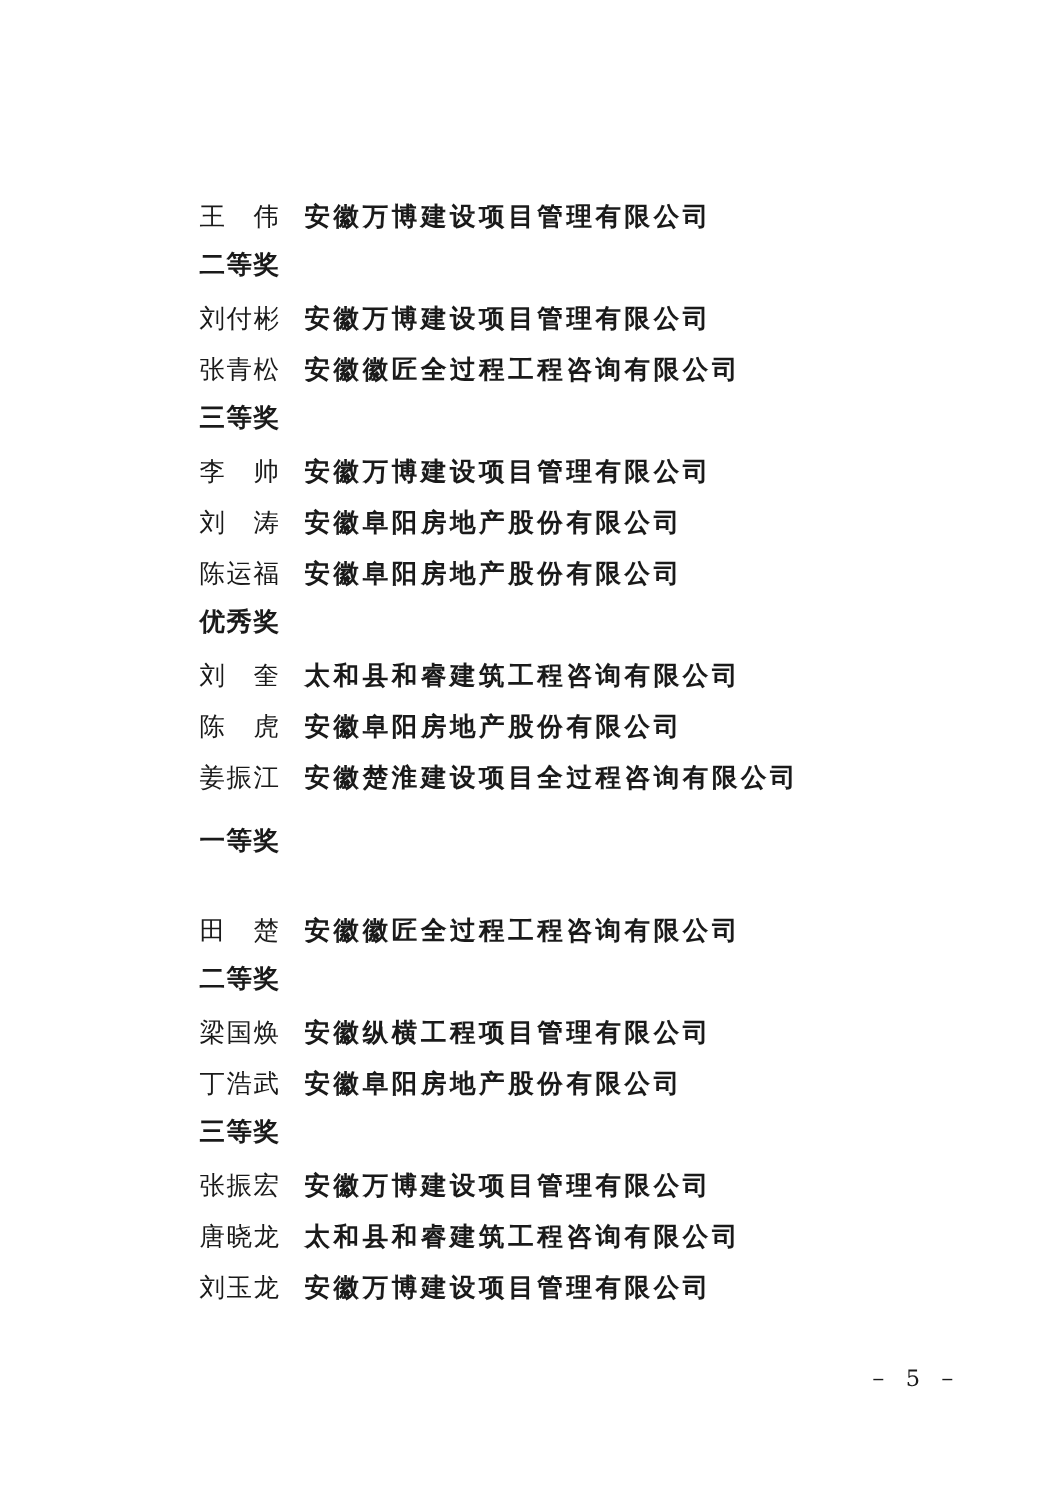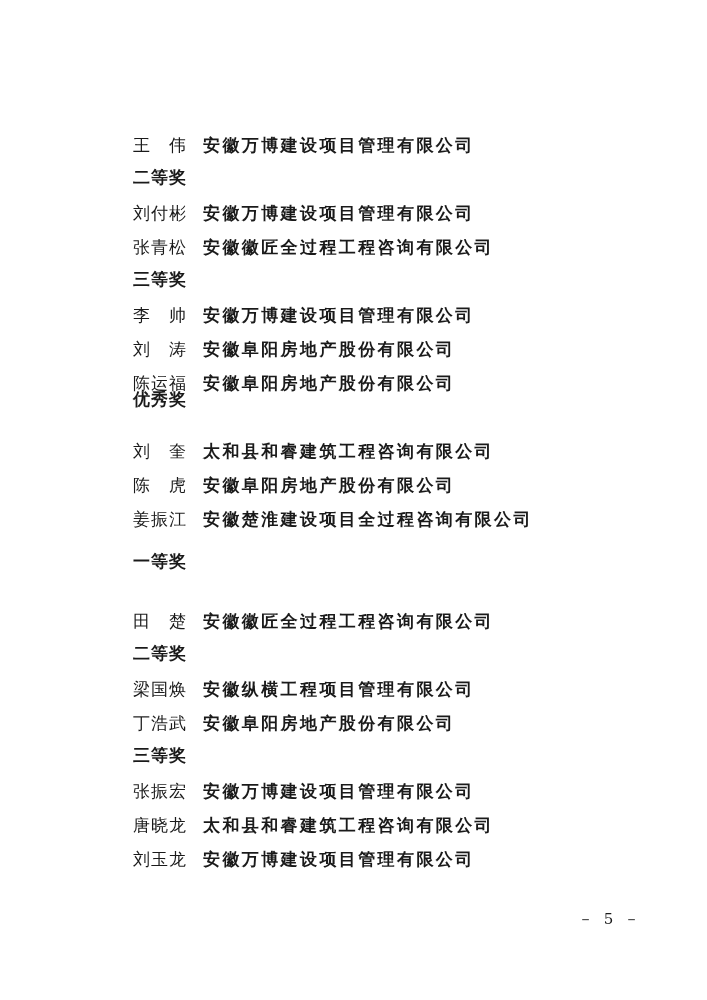--- a/index.html
+++ b/index.html
@@ -36,21 +36,21 @@
       <span class="org">安徽万博建设项目管理有限公司</span>
     </div>
   <div class="line" style="top:332px">
       <span class="name">刘　涛</span>
       <span class="org">安徽阜阳房地产股份有限公司</span>
     </div>
   <div class="line" style="top:366px">
       <span class="name">陈运福</span>
       <span class="org">安徽阜阳房地产股份有限公司</span>
     </div>
-  <div class="line heading" style="top:384px">优秀奖</div>
+  <div class="line heading" style="top:400px">优秀奖</div>
   <div class="line" style="top:434px">
       <span class="name">刘　奎</span>
       <span class="org">太和县和睿建筑工程咨询有限公司</span>
     </div>
   <div class="line" style="top:468px">
       <span class="name">陈　虎</span>
       <span class="org">安徽阜阳房地产股份有限公司</span>
     </div>
   <div class="line" style="top:502px">
       <span class="name">姜振江</span>

